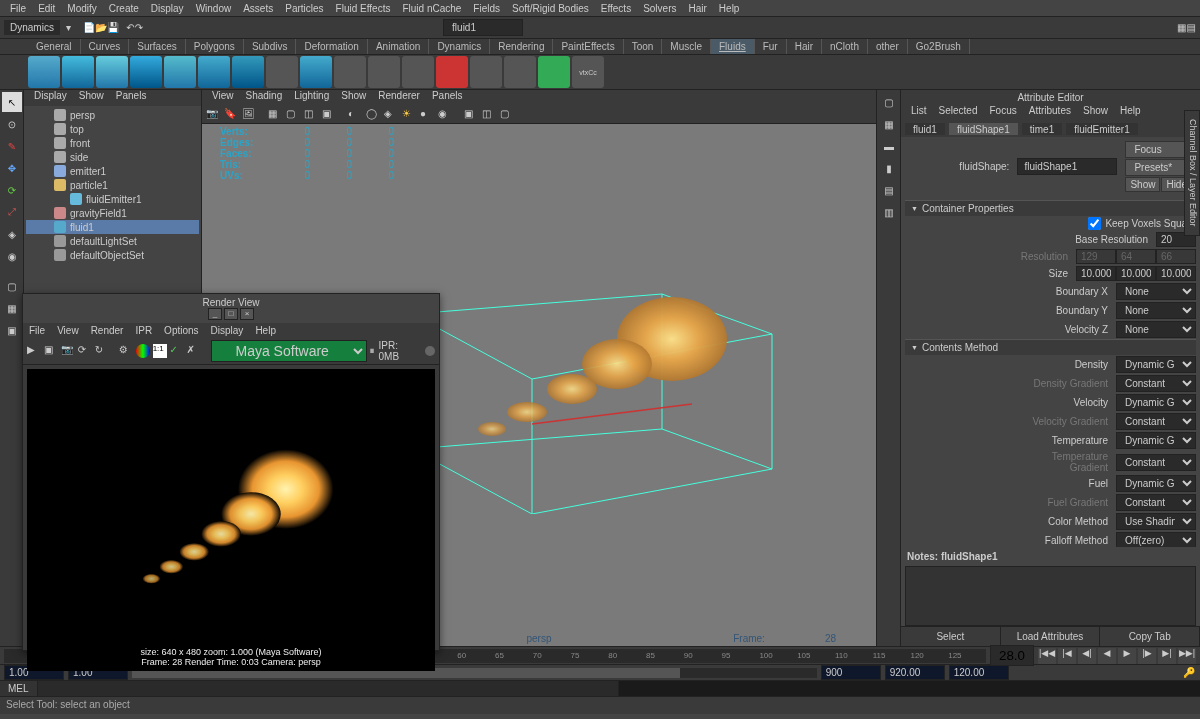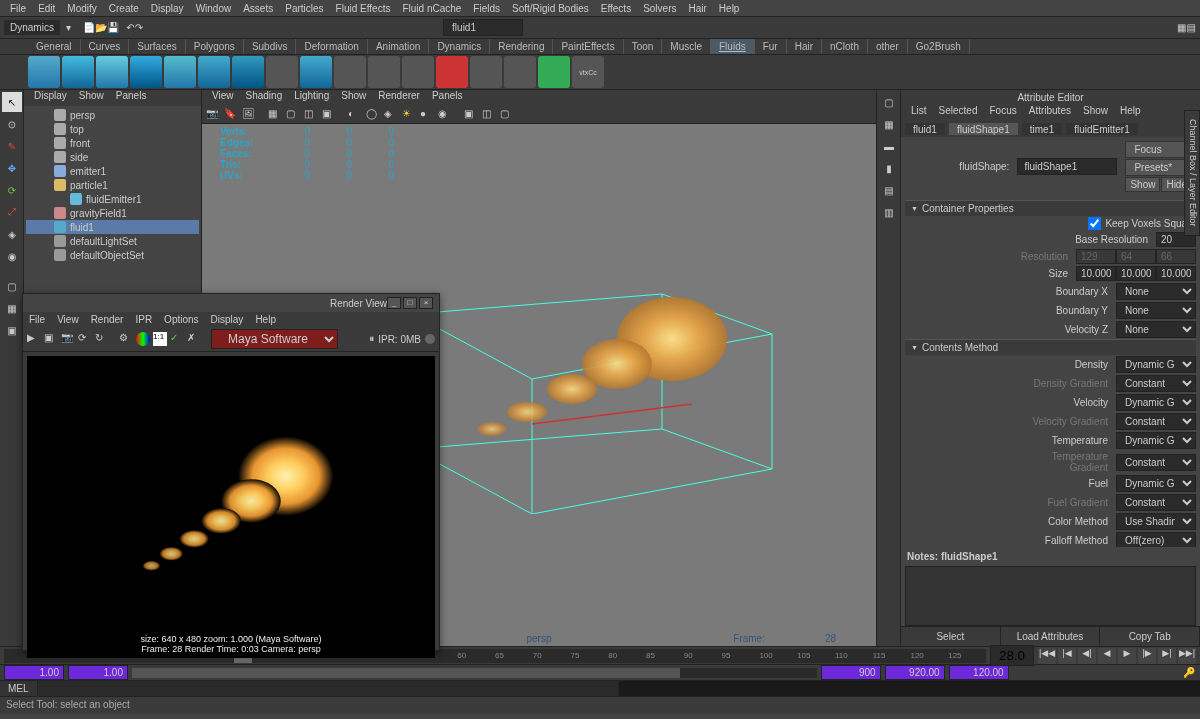--- a/index.html
+++ b/index.html
@@ -70,42 +70,42 @@
 .ae-input { background: #2a2a2a; border: 1px solid #222; color: #ccc; width: 40px; padding: 1px 4px; font-size: 10px; }
 .ae-input.dim { background: #383838; color: #666; }
 .ae-sel { background: #2a2a2a; border: 1px solid #222; color: #ccc; padding: 1px 4px; font-size: 10px; width: 80px; }
 .ae-cb { margin-right: 4px; }
 .ae-notes { padding: 4px 6px; font-size: 10px; font-weight: bold; }
 .ae-notebox { background: #333; height: 60px; margin: 0 4px; border: 1px solid #222; }
 .ae-footer { display: flex; border-top: 1px solid #222; }
 .ae-footer .btn { flex: 1; padding: 4px; text-align: center; background: #3a3a3a; cursor: pointer; border-right: 1px solid #222; font-size: 10px; }
 
 .render-view { position: absolute; left: 22px; top: 293px; width: 418px; height: 358px; background: #3a3a3a; border: 1px solid #222; box-shadow: 0 2px 8px rgba(0,0,0,0.5); }
-.rv-title { background: #444; padding: 3px 6px; display: flex; justify-content: flex-end; align-items: center; }
+.rv-title { background: #444; padding: 3px 6px; display: flex; justify-content: space-between; align-items: center; flex-direction: column; }
 .rv-title-btns { display: flex; gap: 2px; }
 .rv-title-btn { width: 14px; height: 12px; background: #555; border: 1px solid #222; cursor: pointer; font-size: 8px; text-align: center; }
 .rv-menu { background: #3a3a3a; padding: 2px 4px; display: flex; gap: 8px; }
 .rv-menu span { cursor: pointer; padding: 0 2px; }
 .rv-toolbar { background: #3a3a3a; padding: 2px 4px; display: flex; align-items: center; gap: 3px; border-bottom: 1px solid #222; }
 .rv-tb { width: 14px; height: 14px; cursor: pointer; }
-.rv-sel { background: #7f1d1d; border: 1px solid #222; color: #ccc; padding: 1px 12px; font-size: 12px; }
+.rv-sel { background: #15803d; border: 1px solid #222; color: #ccc; padding: 1px 20px; font-size: 14px; }
 .rv-ipr { margin-left: auto; font-size: 10px; display: flex; align-items: center; gap: 4px; }
 .rv-canvas { background: #000; height: 302px; margin: 4px; position: relative; }
 .rv-info { position: absolute; bottom: 4px; left: 50%; transform: translateX(-50%); text-align: center; color: #eee; font-size: 9px; font-family: monospace; white-space: nowrap; }
 
 .timeline { height: 18px; background: #3a3a3a; display: flex; align-items: center; position: relative; border-top: 1px solid #222; }
 .tl-track { flex: 1; height: 14px; background: #2a2a2a; margin: 0 4px; position: relative; }
 .tl-tick { position: absolute; font-size: 8px; color: #888; top: 2px; }
 .tl-head { position: absolute; left: 230px; width: 18px; top: 0; bottom: 0; background: #666; text-align: center; font-size: 9px; }
 .tl-frame-cur { background: #2a2a2a; padding: 2px 8px; border: 1px solid #222; width: 44px; }
 .tl-ctrl { display: flex; gap: 2px; margin: 0 4px; }
 .tl-btn { width: 18px; height: 16px; background: #444; cursor: pointer; font-size: 9px; text-align: center; }
 
 .range-row { height: 16px; background: #3a3a3a; display: flex; align-items: center; border-top: 1px solid #222; gap: 4px; padding: 0 4px; }
-.range-row input { background: #6d28d9; border: 1px solid #222; color: #ccc; width: 60px; padding: 1px 4px; font-size: 10px; text-align: right; }
+.range-row input { background: #0f172a; border: 1px solid #222; color: #ccc; width: 60px; padding: 1px 4px; font-size: 10px; }
 .range-slider { flex: 1; height: 10px; background: #2a2a2a; position: relative; }
 .range-slider .thumb { position: absolute; left: 0; width: 80%; top: 0; bottom: 0; background: #555; }
 .range-sel { background: #2a2a2a; border: 1px solid #222; color: #ccc; padding: 0 4px; font-size: 10px; margin-top: 28px; }
 
 .cmd-row { height: 16px; background: #3a3a3a; display: flex; border-top: 1px solid #222; }
 .cmd-row .lab { padding: 2px 8px; background: #333; font-size: 10px; }
 .cmd-row .inp { flex: 1; background: #2a2a2a; border-left: 1px solid #222; }
 .cmd-row .log { flex: 1; background: #1a1a1a; border-left: 1px solid #222; }
 
 .status-bar { height: 18px; background: #3a3a3a; padding: 2px 6px; border-top: 1px solid #222; font-size: 10px; color: #aaa; }

